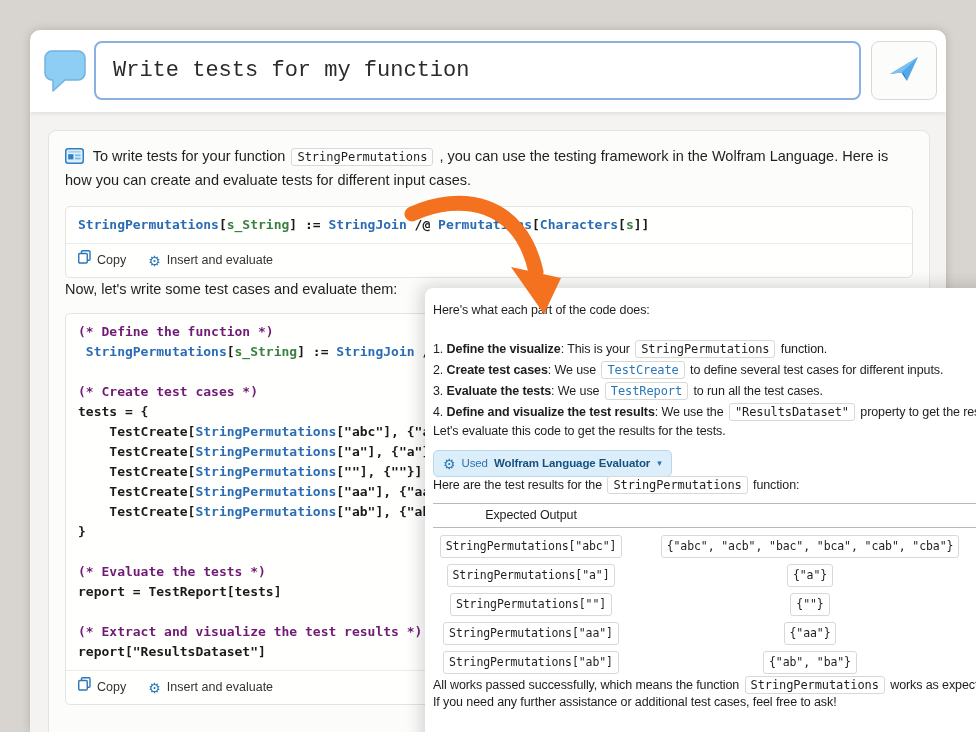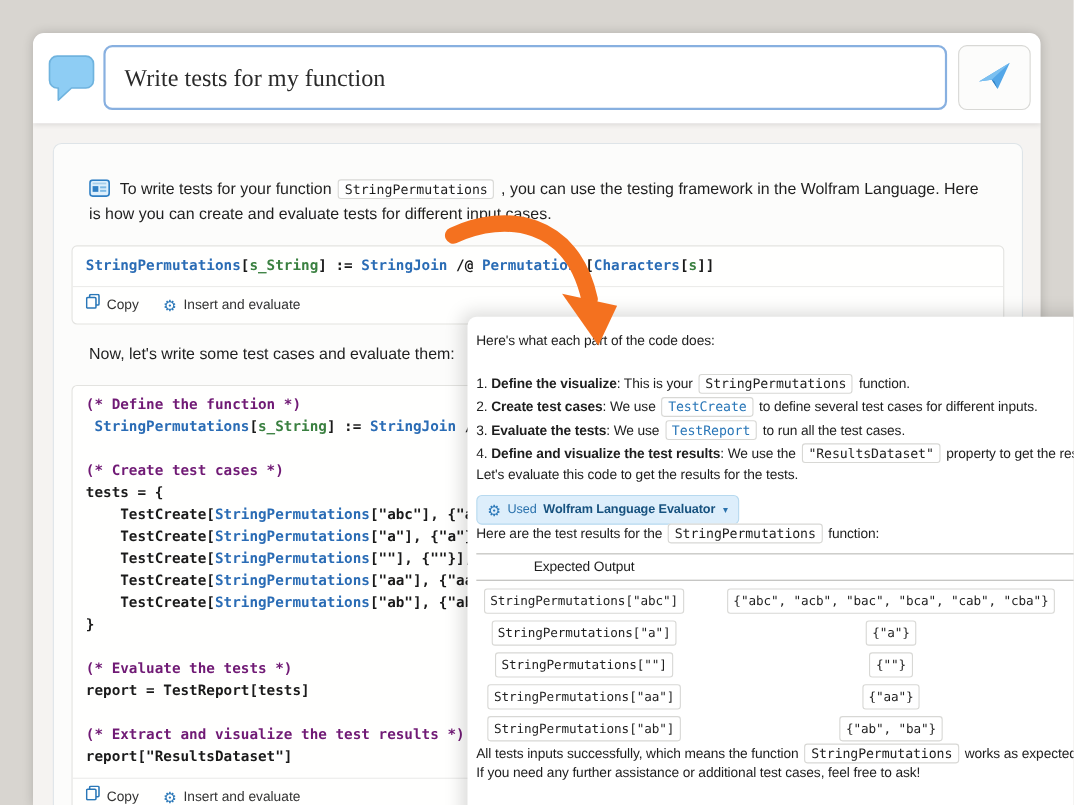--- a/index.html
+++ b/index.html
@@ -2,25 +2,25 @@
 <html><head>
 <meta charset="utf-8">
 <style>
   html,body{margin:0;padding:0}
   body{width:976px;height:732px;overflow:hidden;background:#d8d5d0;font-family:"Liberation Sans","DejaVu Sans",sans-serif;position:relative}
   .stage{position:absolute;left:0;top:0;width:976px;height:732px;overflow:hidden}
 
   .window{position:absolute;left:30px;top:30px;width:916px;height:702px;background:#f5f3f1;border-radius:10px 10px 0 0;box-shadow:0 0 10px rgba(0,0,0,.18);overflow:hidden}
   .inputbar{position:absolute;left:0;top:0;width:100%;height:82px;background:#fff;border-radius:10px 10px 0 0;box-shadow:0 1px 5px rgba(0,0,0,.10);z-index:2}
   .bubble-wrap{position:absolute;left:13px;top:17px;width:44px;height:46px}
-  .chat-input{position:absolute;left:64px;top:11px;width:767px;height:59px;border:2px solid #88b0e0;border-radius:8px;background:#fff;font-family:Liberation Serif, serif;font-size:22px;color:#2b2b2b;padding:0 17px;outline:none;box-sizing:border-box}
+  .chat-input{position:absolute;left:64px;top:11px;width:767px;height:59px;border:2px solid #88b0e0;border-radius:8px;background:#fff;font-family:Liberation Mono, monospace;font-size:22px;color:#2b2b2b;padding:0 17px;outline:none;box-sizing:border-box}
   .send-btn{position:absolute;left:841px;top:11px;width:66px;height:59px;background:#fcfcfb;border:1px solid #d8d8d5;border-radius:8px;display:flex;align-items:center;justify-content:center;cursor:pointer;padding:0}
 
   .response{position:absolute;left:18px;top:100px;width:882px;height:650px;background:#fcfcfb;border:1px solid #dee4e8;border-radius:8px;padding:14px 16px;font-size:14.5px;line-height:23px;color:#1f1f1f;box-sizing:border-box}
-  .response p{margin:16px}
+  .response p{margin:0}
   .p-define{margin-top:16px}
   .p-tests{margin-top:12px}
   .ai-icon{display:inline-block;width:19px;height:16px;vertical-align:-3px;margin-right:5px}
 
   .inline-code{font-family:"DejaVu Sans Mono","Liberation Mono",monospace;font-size:12px;background:#fff;border:1px solid #d8d8d5;border-radius:3px;padding:1px 5px;margin:0 2px;color:#1f1f1f;white-space:nowrap}
   .inline-code.link{color:#2a77b8}
 
   .codeblock{border:1px solid #e3e3e0;border-radius:5px;background:#fffffe;margin-top:14px}
   .codeblock.second{margin-top:12px}
   .code-area{padding:8px 12px;font-family:"DejaVu Sans Mono","Liberation Mono",monospace;font-size:13px;line-height:20px;font-weight:bold;color:#1a1a1a;white-space:pre;overflow:hidden}
@@ -212,21 +212,21 @@
               <code class="inline-code">StringPermutations["ab"]</code>
             </div>
             <div class="rt-cell">
               <code class="inline-code">{"ab", "ba"}</code>
             </div>
           </div>
         </div>
     </div>
 
     <p class="o-passed o-para">
-      <span>All tests inputs successfully, which means the function</span>
+      <span>All works passed successfully, which means the function</span>
       <code class="inline-code">StringPermutations</code>
       <span>works as expected f</span>
     </p>
 
     <p class="o-closing o-para">If you need any further assistance or additional test cases, feel free to ask!</p>
 
   </div>
 </div>
 
 </body></html>

